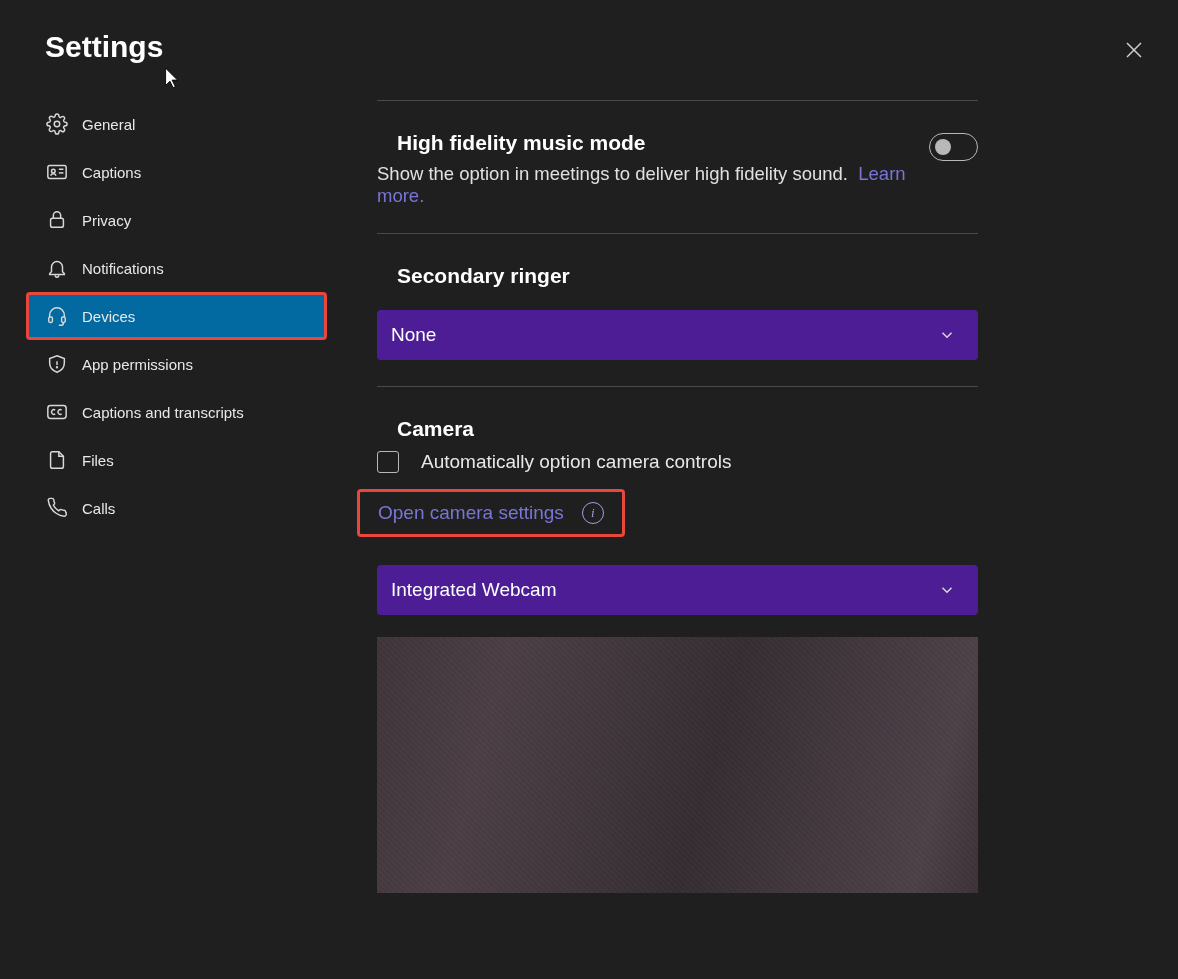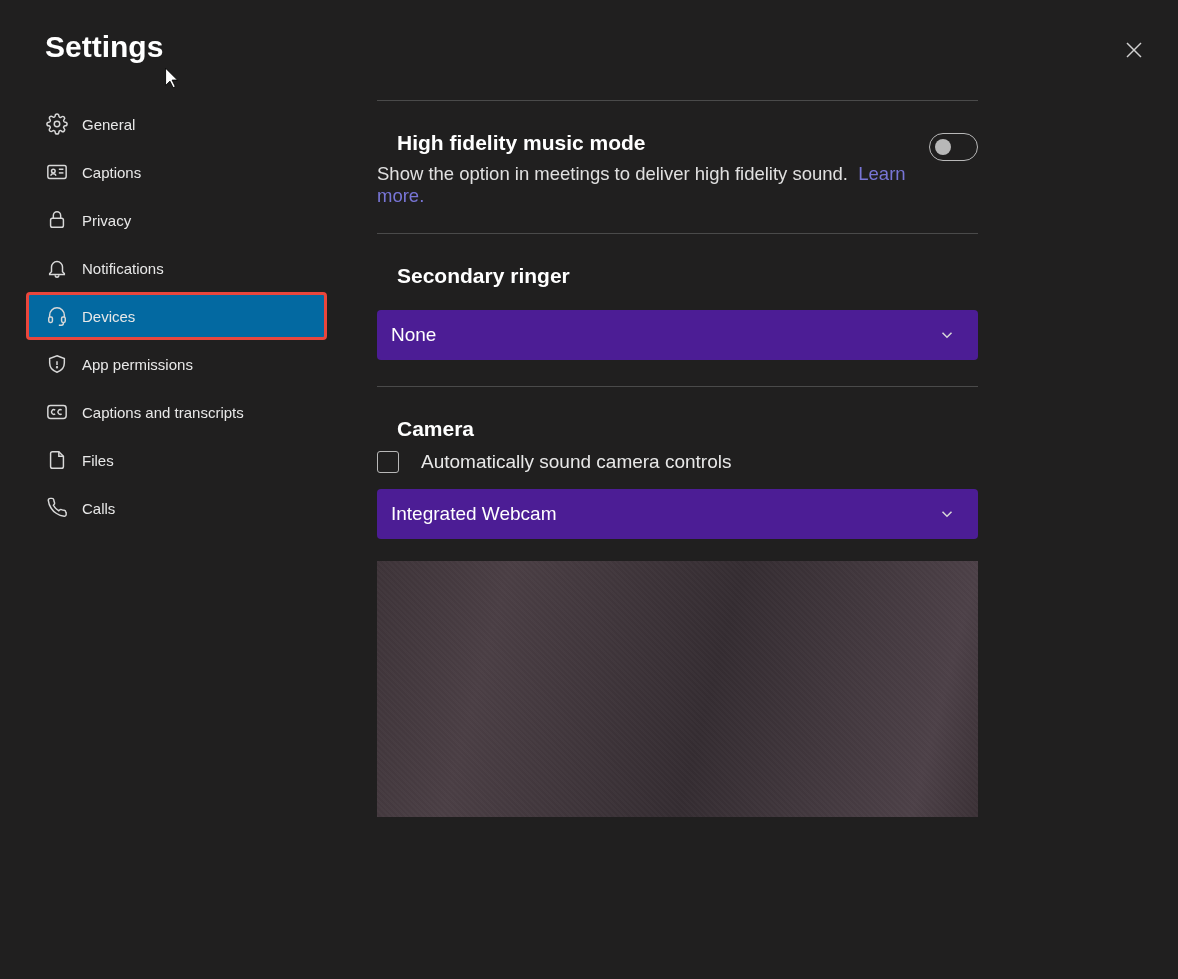--- a/index.html
+++ b/index.html
@@ -341,23 +341,27 @@
           <polyline points="6 9 12 15 18 9"></polyline>
         </svg>
     </div>
 
     <hr class="sep">
 
     <div class="section-title">Camera</div>
 
     <div class="checkbox-row">
       <div class="checkbox"></div>
-      <span class="checkbox-label">Automatically sound camera controls</span>
-    </div>
-
+      <span class="checkbox-label">Automatically option camera controls</span>
+    </div>
+
+    <div class="link-row">
+      <span class="link" style="font-size:19px">Open camera settings</span>
+      <span class="info-icon">i</span>
+    </div>
 
     <div class="dropdown" style="margin-bottom:22px">
       <span>Integrated Webcam</span>
       <svg class="chevron" viewBox="0 0 24 24" fill="none" stroke="currentColor" stroke-width="2">
           <polyline points="6 9 12 15 18 9"></polyline>
         </svg>
     </div>
 
     <div class="camera-preview"></div>
 

